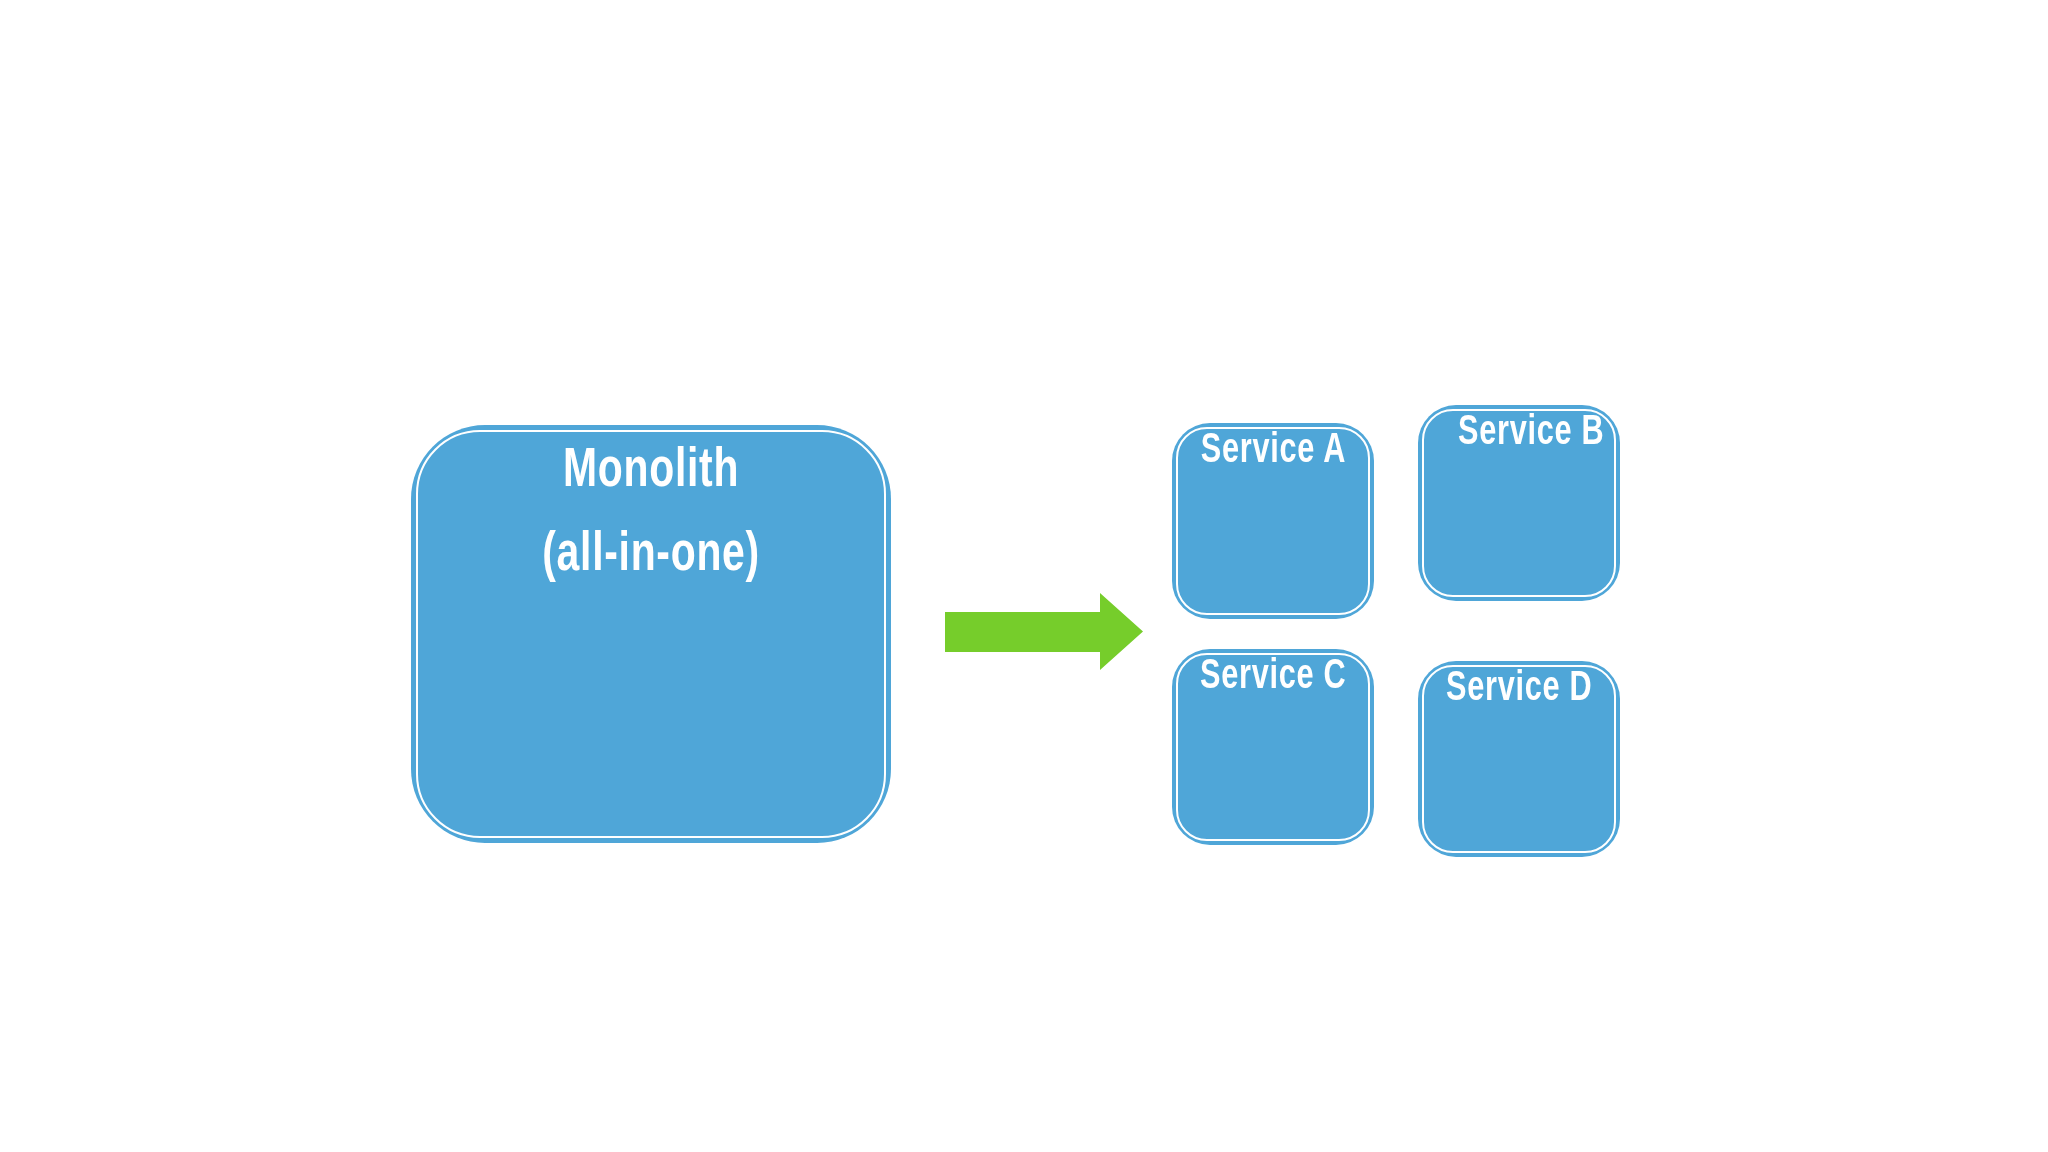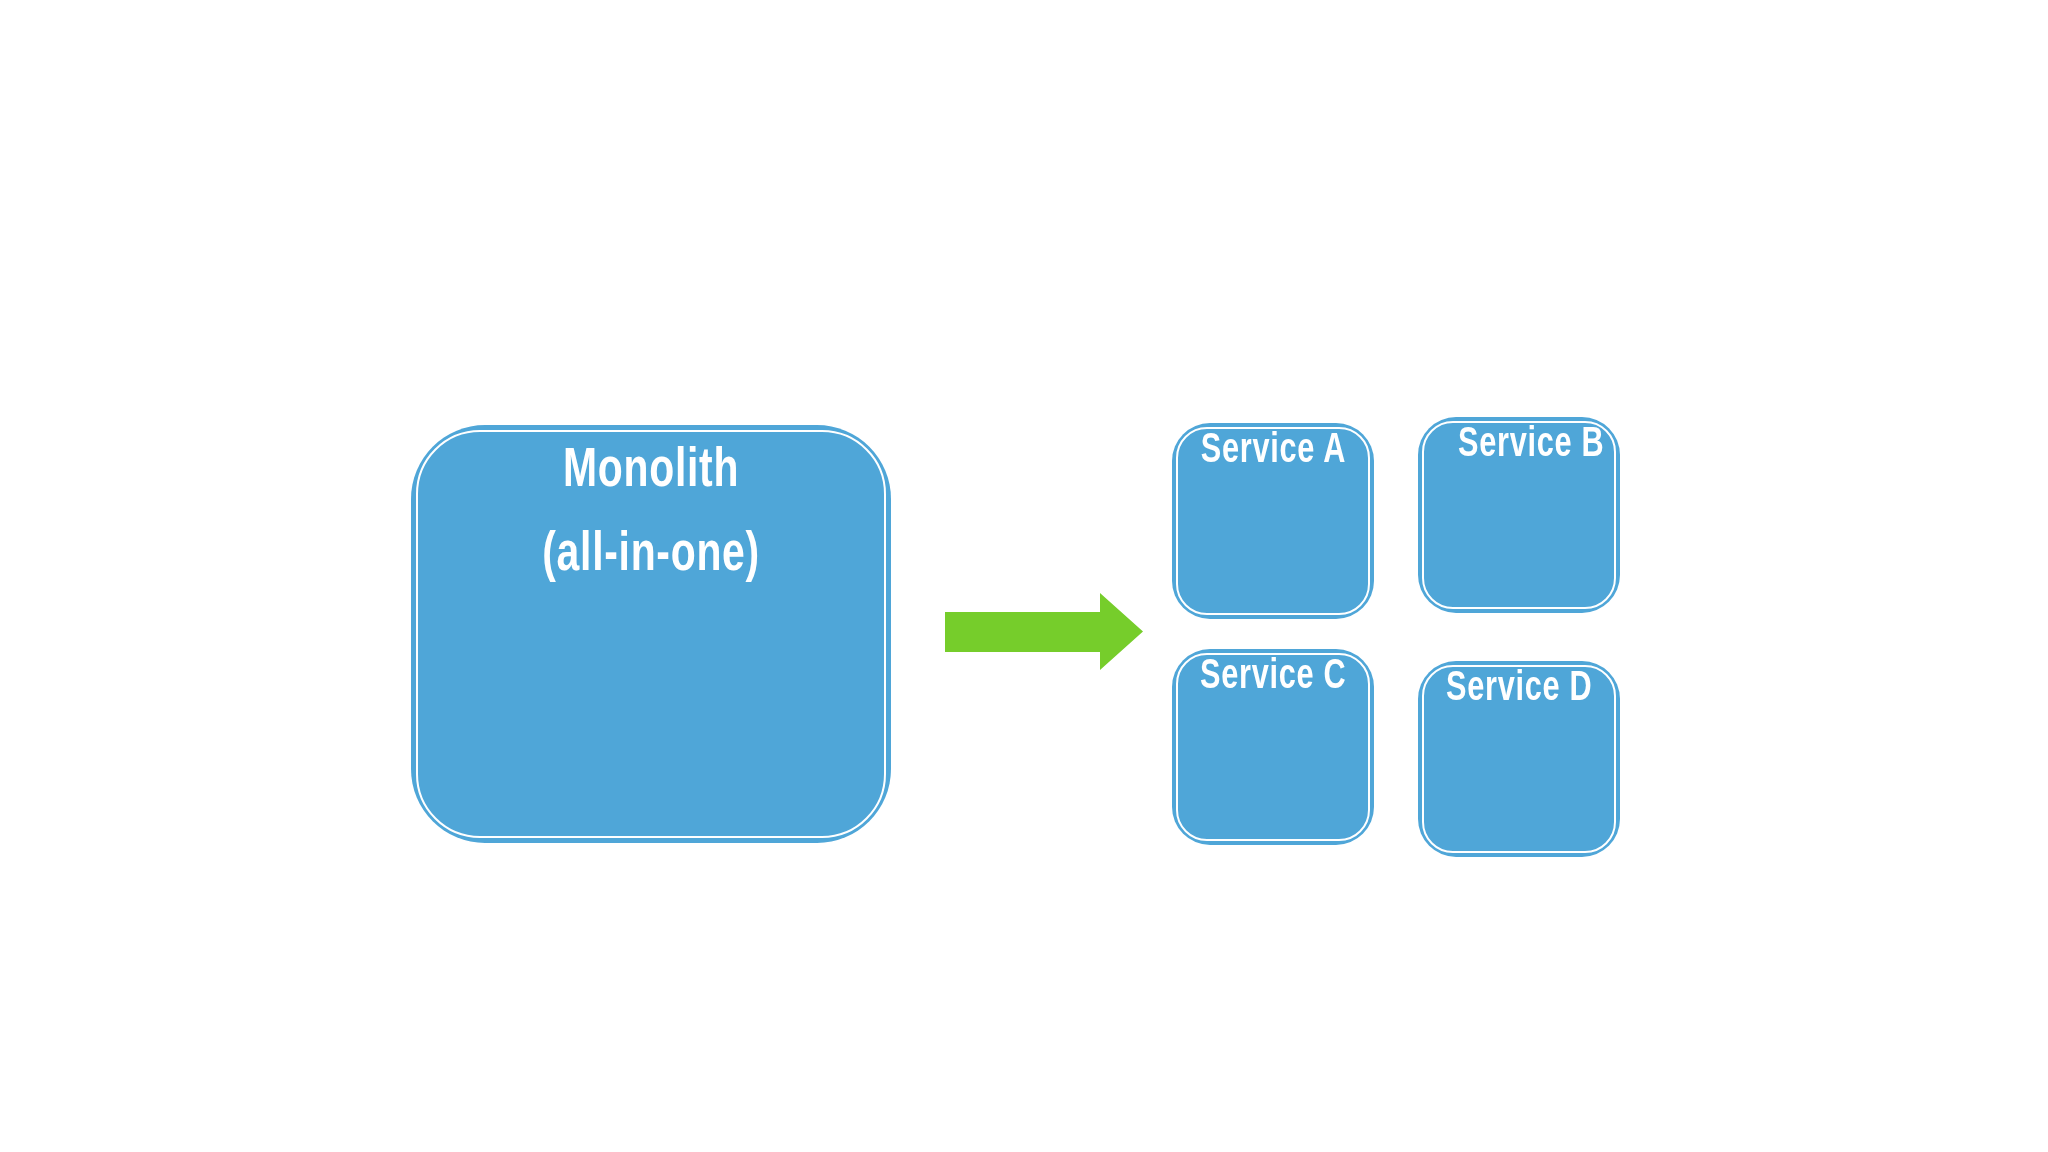--- a/index.html
+++ b/index.html
@@ -63,21 +63,21 @@
     width: 202px;
     height: 196px;
     border-radius: 38px;
   }
   .service::before {
     inset: 4px;
     border-width: 2px;
     border-radius: 31px;
   }
   .svc-a { left: 1172px; top: 423px; }
-  .svc-b { left: 1418px; top: 417px; padding-left: 24px; }
+  .svc-b { left: 1418px; top: 405px; padding-left: 24px; }
   .svc-c { left: 1172px; top: 649px; }
   .svc-d { left: 1418px; top: 649px; margin-top: 12px; }
 
   .box-label {
     display: flex;
     flex-direction: column;
     align-items: center;
     transform: scaleX(0.73);
     transform-origin: center;
     color: var(--label_white);

